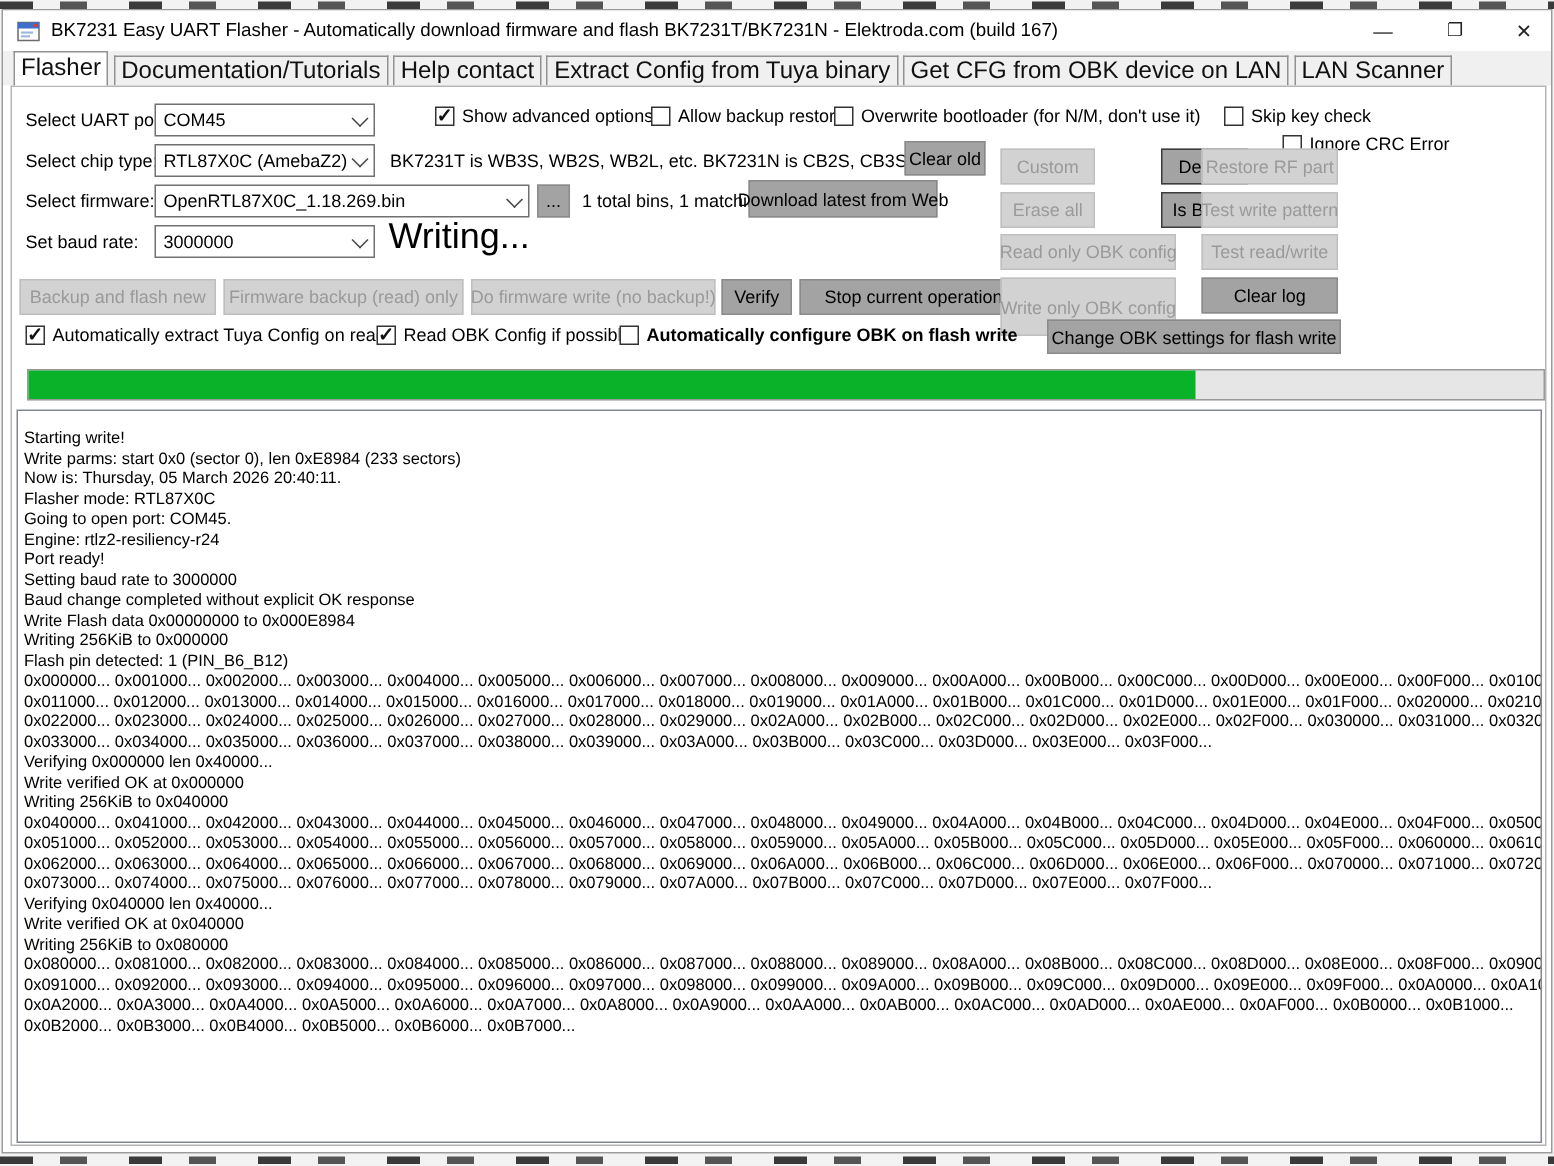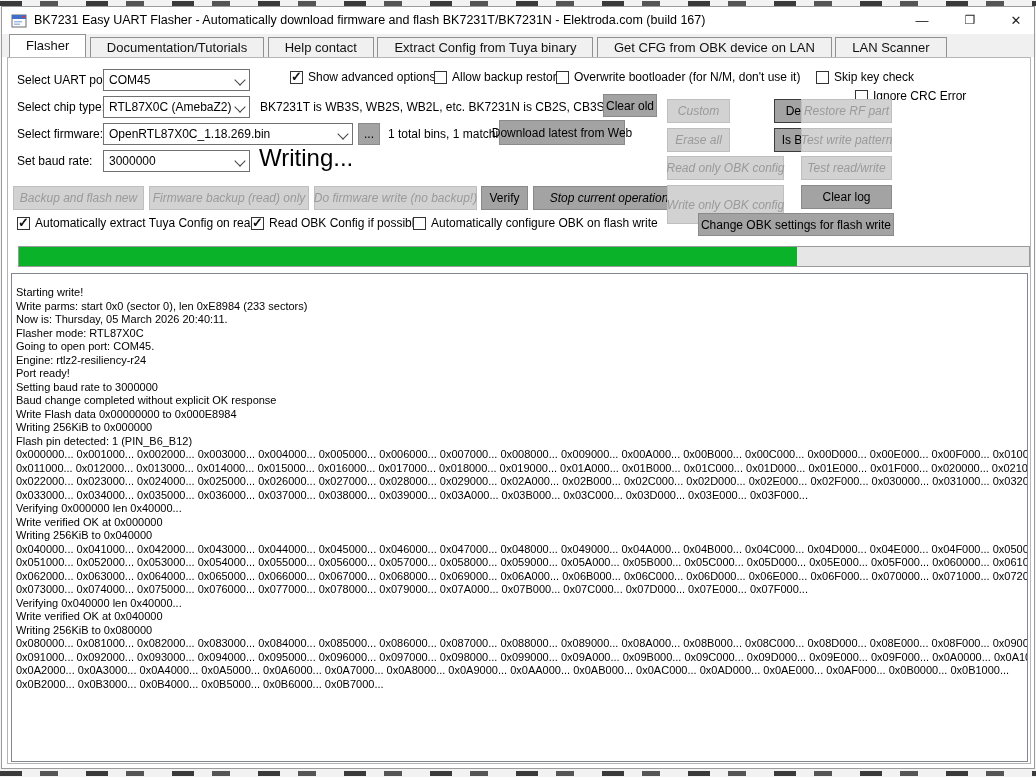--- a/index.html
+++ b/index.html
@@ -17,37 +17,37 @@
   .app-icon{position:absolute;left:9px;top:6px;width:16px;height:16px;}
   .title-text{position:absolute;left:32px;top:6px;font-size:12.5px;color:#000;white-space:nowrap;}
   .winbtn{position:absolute;top:0;width:44px;height:27px;text-align:center;
           line-height:27px;font-size:13px;color:#222;cursor:default;}
   .winbtn.min{left:898px;}
   .winbtn.max{left:946px;font-size:12px;}
   .winbtn.close{left:992px;}
   
   .tabstrip{position:absolute;left:0;top:27px;width:100%;height:23px;background:#f0f0f0;}
   .tab{position:relative;display:inline-block;margin-top:3px;height:20px;line-height:19px;
-       padding:0 16px;font-size:13px;color:#111;background:#f0f0f0;
+       padding:0 4px;font-size:16px;color:#111;background:#f0f0f0;
        border:1px solid #919191;border-bottom:none;margin-left:-1px;vertical-align:bottom;}
   .tab.active{margin-top:0;height:23px;line-height:22px;background:#fff;z-index:3;margin-left:0;}
   .page{position:absolute;left:5px;top:50px;width:1024px;height:707px;background:#fff;
         border:1px solid #b5b5b5;}
   
   .lbl{position:absolute;font-size:12px;color:#000;white-space:nowrap;}
   .combo{position:absolute;height:22px;background:#fff;border:1px solid #707070;
          font-size:12px;color:#000;line-height:20px;padding-left:5px;white-space:nowrap;overflow:hidden;}
   .combo .chev{position:absolute;right:3px;top:2px;width:12px;height:16px;color:#444;font-size:11px;line-height:16px;text-align:center;}
   .chev::after{content:"";display:inline-block;width:7px;height:7px;border-right:1.5px solid #444;
         border-bottom:1.5px solid #444;transform:rotate(45deg);margin-top:2px;}
   .btn{position:absolute;background:#a3a3a3;border:1px solid #8a8a8a;font-size:12px;color:#000;
        font-family:"Liberation Sans",sans-serif;text-align:center;display:flex;align-items:center;justify-content:center;
        white-space:nowrap;cursor:default;}
   .btn.strong{border-color:#3c3c3c;margin-left:38px;}
-  .btn.disabled{background:#d2d2d2;border-color:#bfbfbf;color:#9a9a9a;font-style:italic;}
+  .btn.disabled{background:#d2d2d2;border-color:#bfbfbf;color:#9a9a9a;}
   .btn.focus{border:2px solid #0078d7;background:#e9e9e9;}
   .cbrow{position:absolute;display:flex;align-items:center;gap:5px;font-size:12px;color:#000;white-space:nowrap;}
   .cb{width:13px;height:13px;border:1px solid #333;background:#fff;position:relative;flex:0 0 13px;}
   .cb.on::after{content:"\2713";position:absolute;left:0px;top:-3px;font-size:13px;font-weight:bold;color:#111;}
   .status-big{position:absolute;font-size:24px;color:#000;white-space:nowrap;}
   .hint{position:absolute;font-size:12px;color:#000;white-space:nowrap;}
   
   .progress{position:absolute;left:10px;top:188px;width:1012px;height:21px;border:1px solid #9a9a9a;background:#e6e6e6;}
   .progress .fill{height:100%;background:#09b229;}
   
@@ -149,33 +149,33 @@
         <span>3000000</span><span class="chev"></span>
       </div>
       <span class="status-big" style="left:251px;top:86px;">Writing...</span>
       <div class="btn disabled" style="left:659px;top:98px;width:117px;height:24px;">Read only OBK config</div>
       <div class="btn disabled" style="left:793px;top:98px;width:91px;height:24px;">Test read/write</div>
 
       <div class="btn disabled" style="left:5px;top:128px;width:131px;height:24px;">Backup and flash new</div>
       <div class="btn disabled" style="left:141px;top:128px;width:160px;height:24px;">Firmware backup (read) only</div>
       <div class="btn disabled" style="left:306px;top:128px;width:163px;height:24px;">Do firmware write (no backup!)</div>
       <div class="btn" style="left:473px;top:128px;width:47px;height:24px;">Verify</div>
-      <div class="btn" style="left:525px;top:128px;width:152px;height:24px;font-style:italic;">Stop current operation</div>
+      <div class="btn" style="left:525px;top:128px;width:152px;height:24px;">Stop current operation</div>
       <div class="btn disabled" style="left:659px;top:127px;width:117px;height:39px;">Write only OBK config</div>
       <div class="btn" style="left:793px;top:127px;width:91px;height:24px;">Clear log</div>
 
       <div class="cbrow" style="left:9px;top:158px;">
         <span class="cb on"></span>
         <span>Automatically extract Tuya Config on read</span>
       </div>
       <div class="cbrow" style="left:243px;top:158px;">
         <span class="cb on"></span>
         <span>Read OBK Config if possible</span>
       </div>
-      <div class="cbrow" style="left:405px;top:158px;">
+      <div class="cbrow" style="left:405px;top:158px;font-weight:bold;">
         <span class="cb"></span>
         <span>Automatically configure OBK on flash write</span>
       </div>
       <div class="btn" style="left:690px;top:155px;width:196px;height:23px;">Change OBK settings for flash write</div>
 
       <div class="progress">
         <div class="fill" style="width: 77%;"></div>
       </div>
 
       <div class="logbox">

